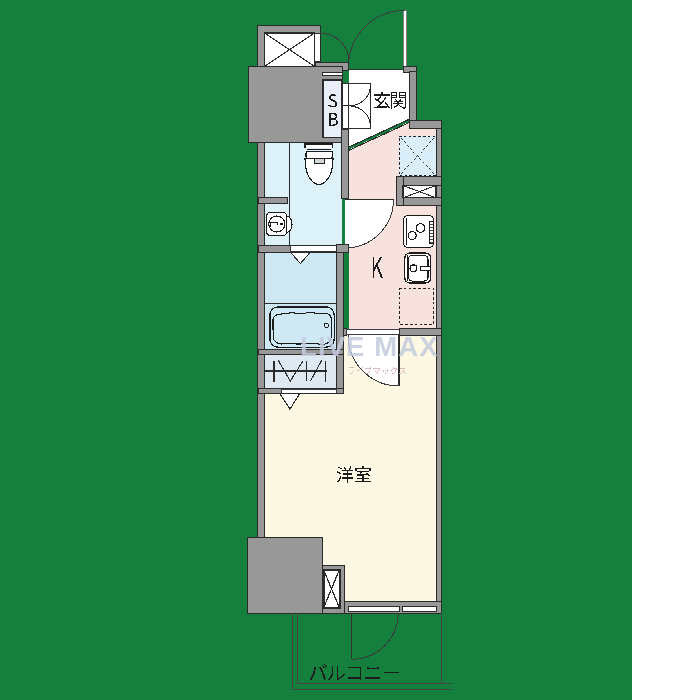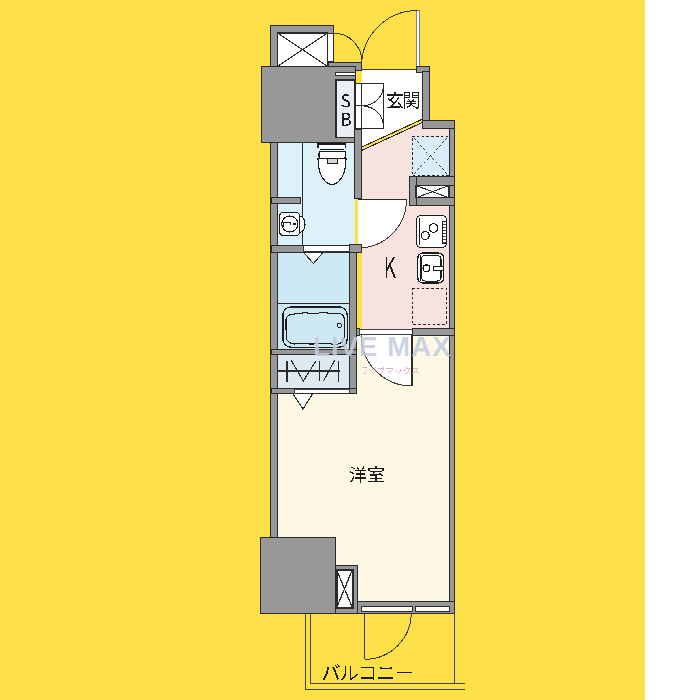--- a/index.html
+++ b/index.html
@@ -1,16 +1,16 @@
 <!DOCTYPE html>
 <html><head>
 <meta charset="utf-8">
 <style>
 html,body{margin:0;padding:0;background:#ffffff;}
-.plan{position:relative;width:632px;height:700px;background:#fde047;overflow:hidden;padding-left:13px;}
+.plan{position:relative;width:632px;height:700px;background:#15803d;overflow:hidden;}
 </style>
 </head>
 <body>
 
 <div class="plan">
 <svg width="700" height="700" viewBox="0 0 700 700" shape-rendering="crispEdges" text-rendering="geometricPrecision">
 
 <rect x="264.5" y="142.5" width="77" height="102.5" fill="#dcf1f8"></rect>
 
 <rect x="264.5" y="252" width="72" height="97" fill="#cfe9f4"></rect>

